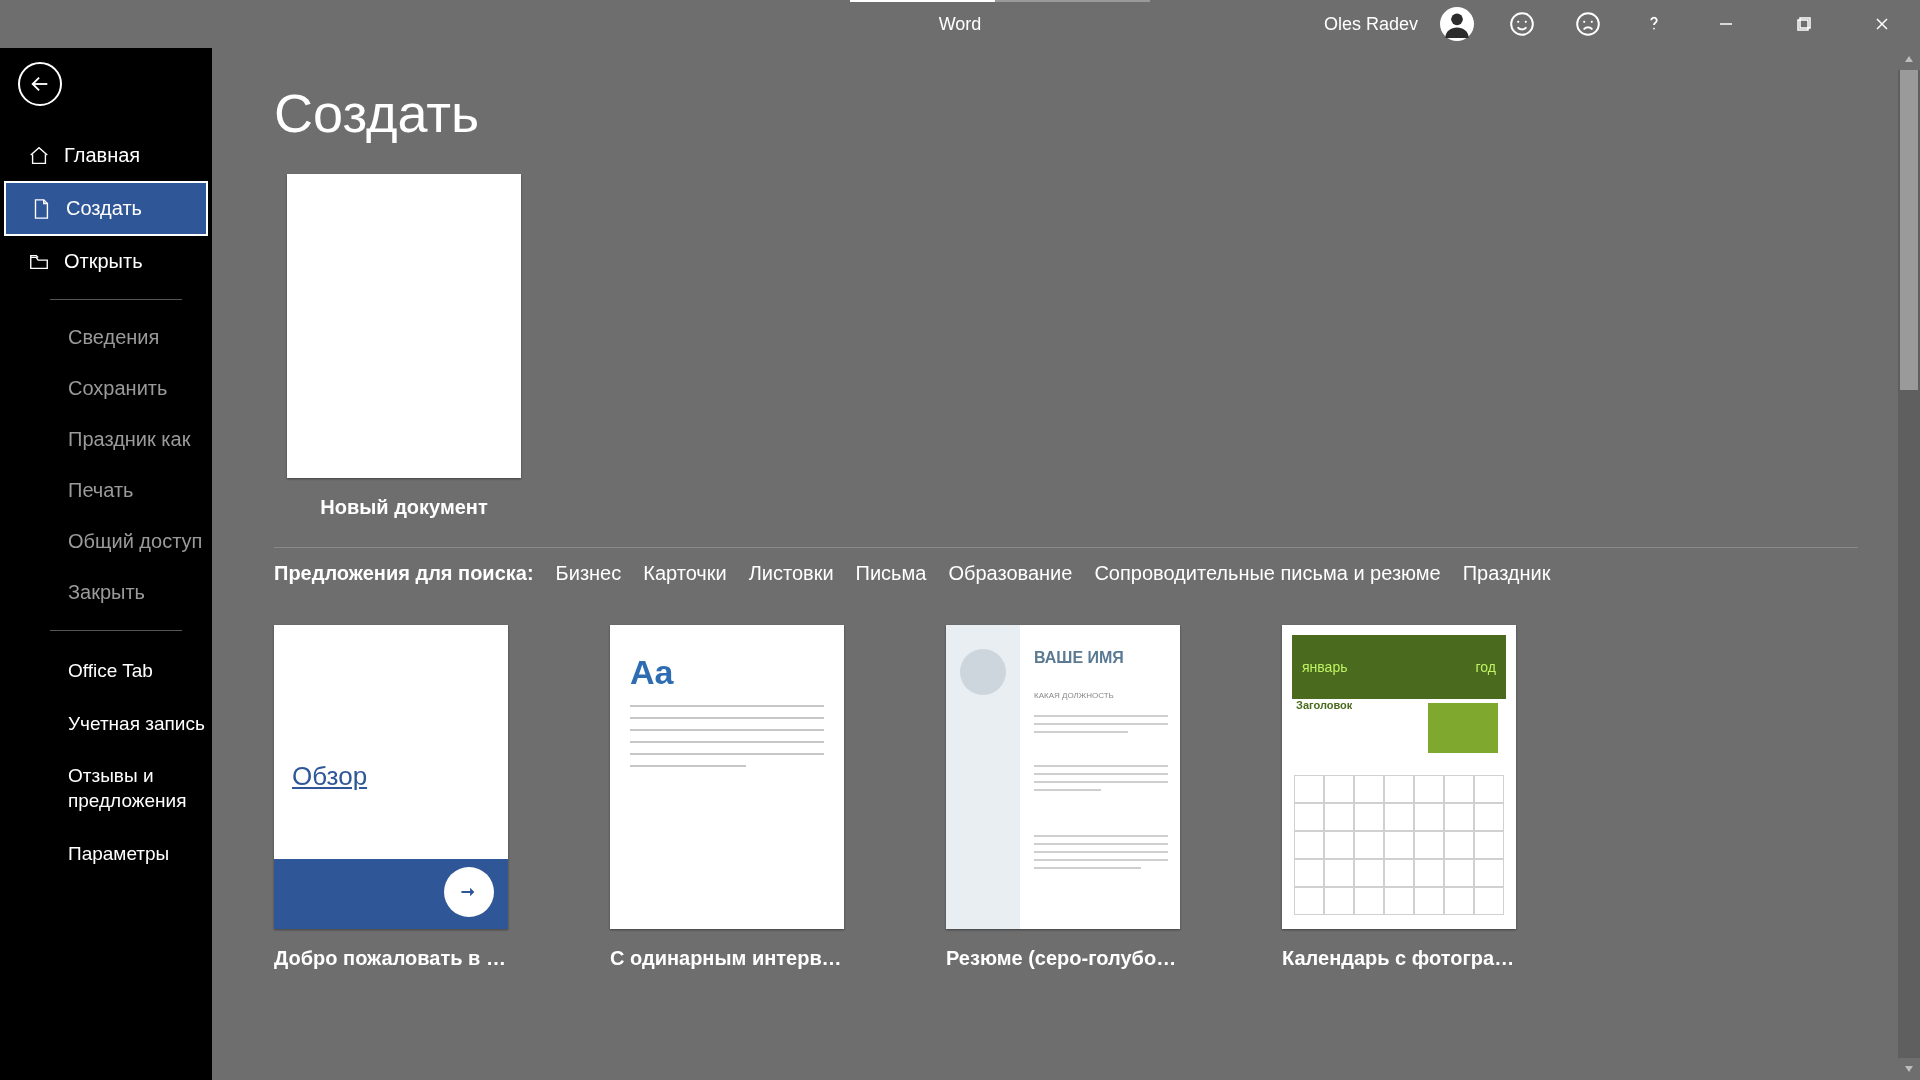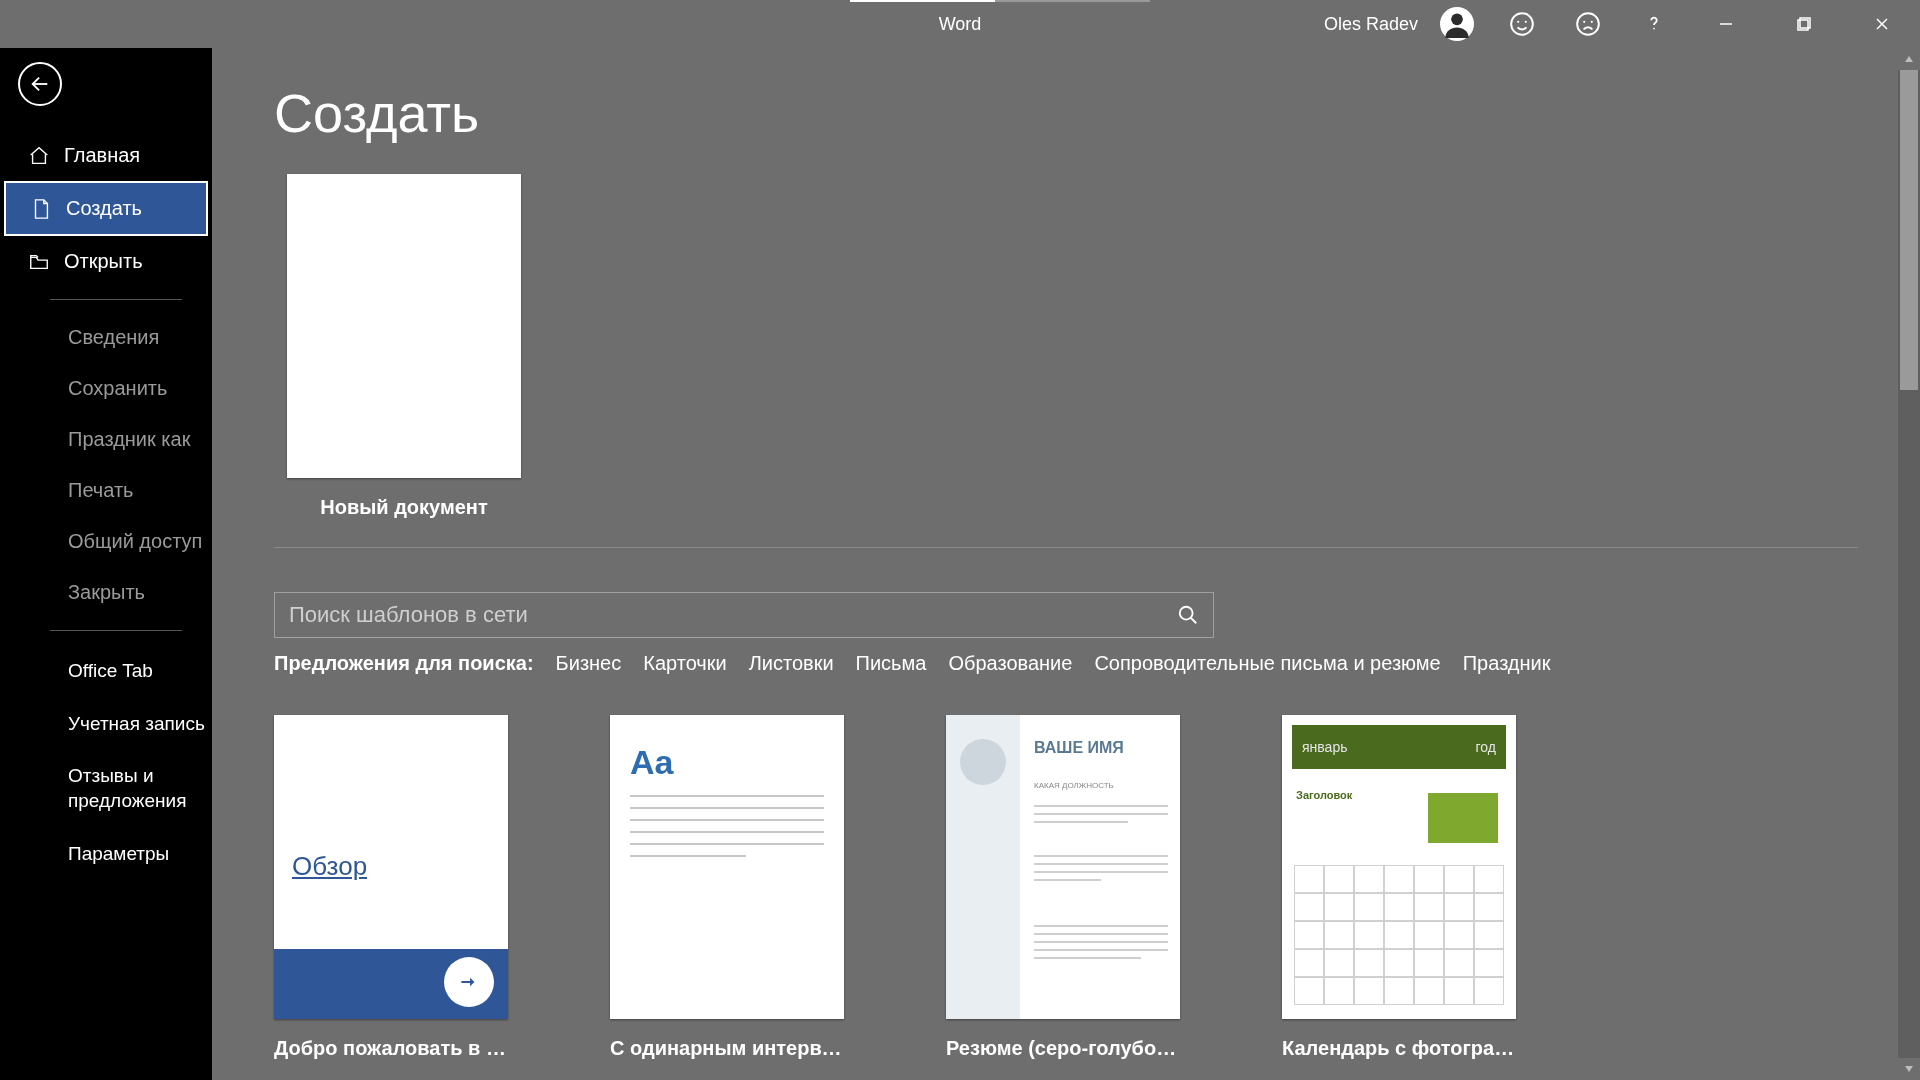--- a/index.html
+++ b/index.html
@@ -71,21 +71,21 @@
   .tpl-single .lines{ position:absolute; left:20px; right:20px; top:80px;}
   .tpl-single .lines div{ height:2px; background:#c7c7c7; margin-bottom:10px;}
 
   .tpl-resume .side{position:absolute;left:0;top:0;bottom:0;width:74px;background:#e9eef2;}
   .tpl-resume .photo{position:absolute;left:14px;top:24px;width:46px;height:46px;border-radius:50%;background:#cdd6dd;}
   .tpl-resume .name{position:absolute;left:88px;top:24px;font-size:16px;font-weight:700;color:#5a7a94;line-height:1.1;}
   .tpl-resume .small{position:absolute;left:88px;top:66px;font-size:8px;color:#888;}
   .tpl-resume .sec{position:absolute;left:88px;right:12px;}
   .tpl-resume .sec div{height:2px;background:#cfcfcf;margin-bottom:6px;}
 
-  .tpl-cal .header{position:absolute;left:10px;right:10px;top:10px;height:44px;background:#4a6b1e;color:#e5e5e5;display:flex;align-items:center;justify-content:space-between;padding:0 10px;font-size:14px;}
+  .tpl-cal .header{position:absolute;left:10px;right:10px;top:10px;height:64px;background:#4a6b1e;color:#bef264;display:flex;align-items:center;justify-content:space-between;padding:0 10px;font-size:14px;}
   .tpl-cal .photo{position:absolute;right:18px;top:78px;width:70px;height:50px;background:#7fa82f;}
   .tpl-cal .grid{position:absolute;left:12px;right:12px;top:150px;bottom:16px;}
   .tpl-cal .grid .row{display:flex;height:28px;}
   .tpl-cal .grid .row div{flex:1;border:1px solid #d0d0d0;}
   .tpl-cal .heading{position:absolute;left:14px;top:74px;font-size:11px;color:#4a6b1e;font-weight:600;}
 
   
   .scrollbar { position:absolute; right:0; top:0; bottom:0; width:22px; background:#5f5f5f; display:flex; flex-direction:column;}
   .sb-btn { height:22px; background:#6e6e6e; display:flex;align-items:center;justify-content:center; cursor:pointer;}
   .sb-btn svg{fill:#bdbdbd;}
@@ -224,31 +224,20 @@
   <div class="content">
     <div class="page-title">Создать</div>
 
     <div class="blank-wrap">
       <div class="blank-thumb"></div>
       <div class="blank-label">Новый документ</div>
     </div>
 
     <div class="hr"></div>
 
-    <div class="search-row">
-      <div class="search-box">
-        <input type="text" placeholder="Поиск шаблонов в сети" style="">
-        <div class="search-btn">
-          <svg width="22" height="22" viewBox="0 0 24 24">
-              <circle cx="10" cy="10" r="7"></circle>
-              <line x1="21" y1="21" x2="15" y2="15"></line>
-            </svg>
-        </div>
-      </div>
-    </div>
 
     <div class="suggest-row">
       <span class="label">Предложения для поиска:</span>
       <span class="sug">Бизнес</span>
       <span class="sug">Карточки</span>
       <span class="sug">Листовки</span>
       <span class="sug">Письма</span>
       <span class="sug">Образование</span>
       <span class="sug">Сопроводительные письма и резюме</span>
       <span class="sug">Праздник</span>

